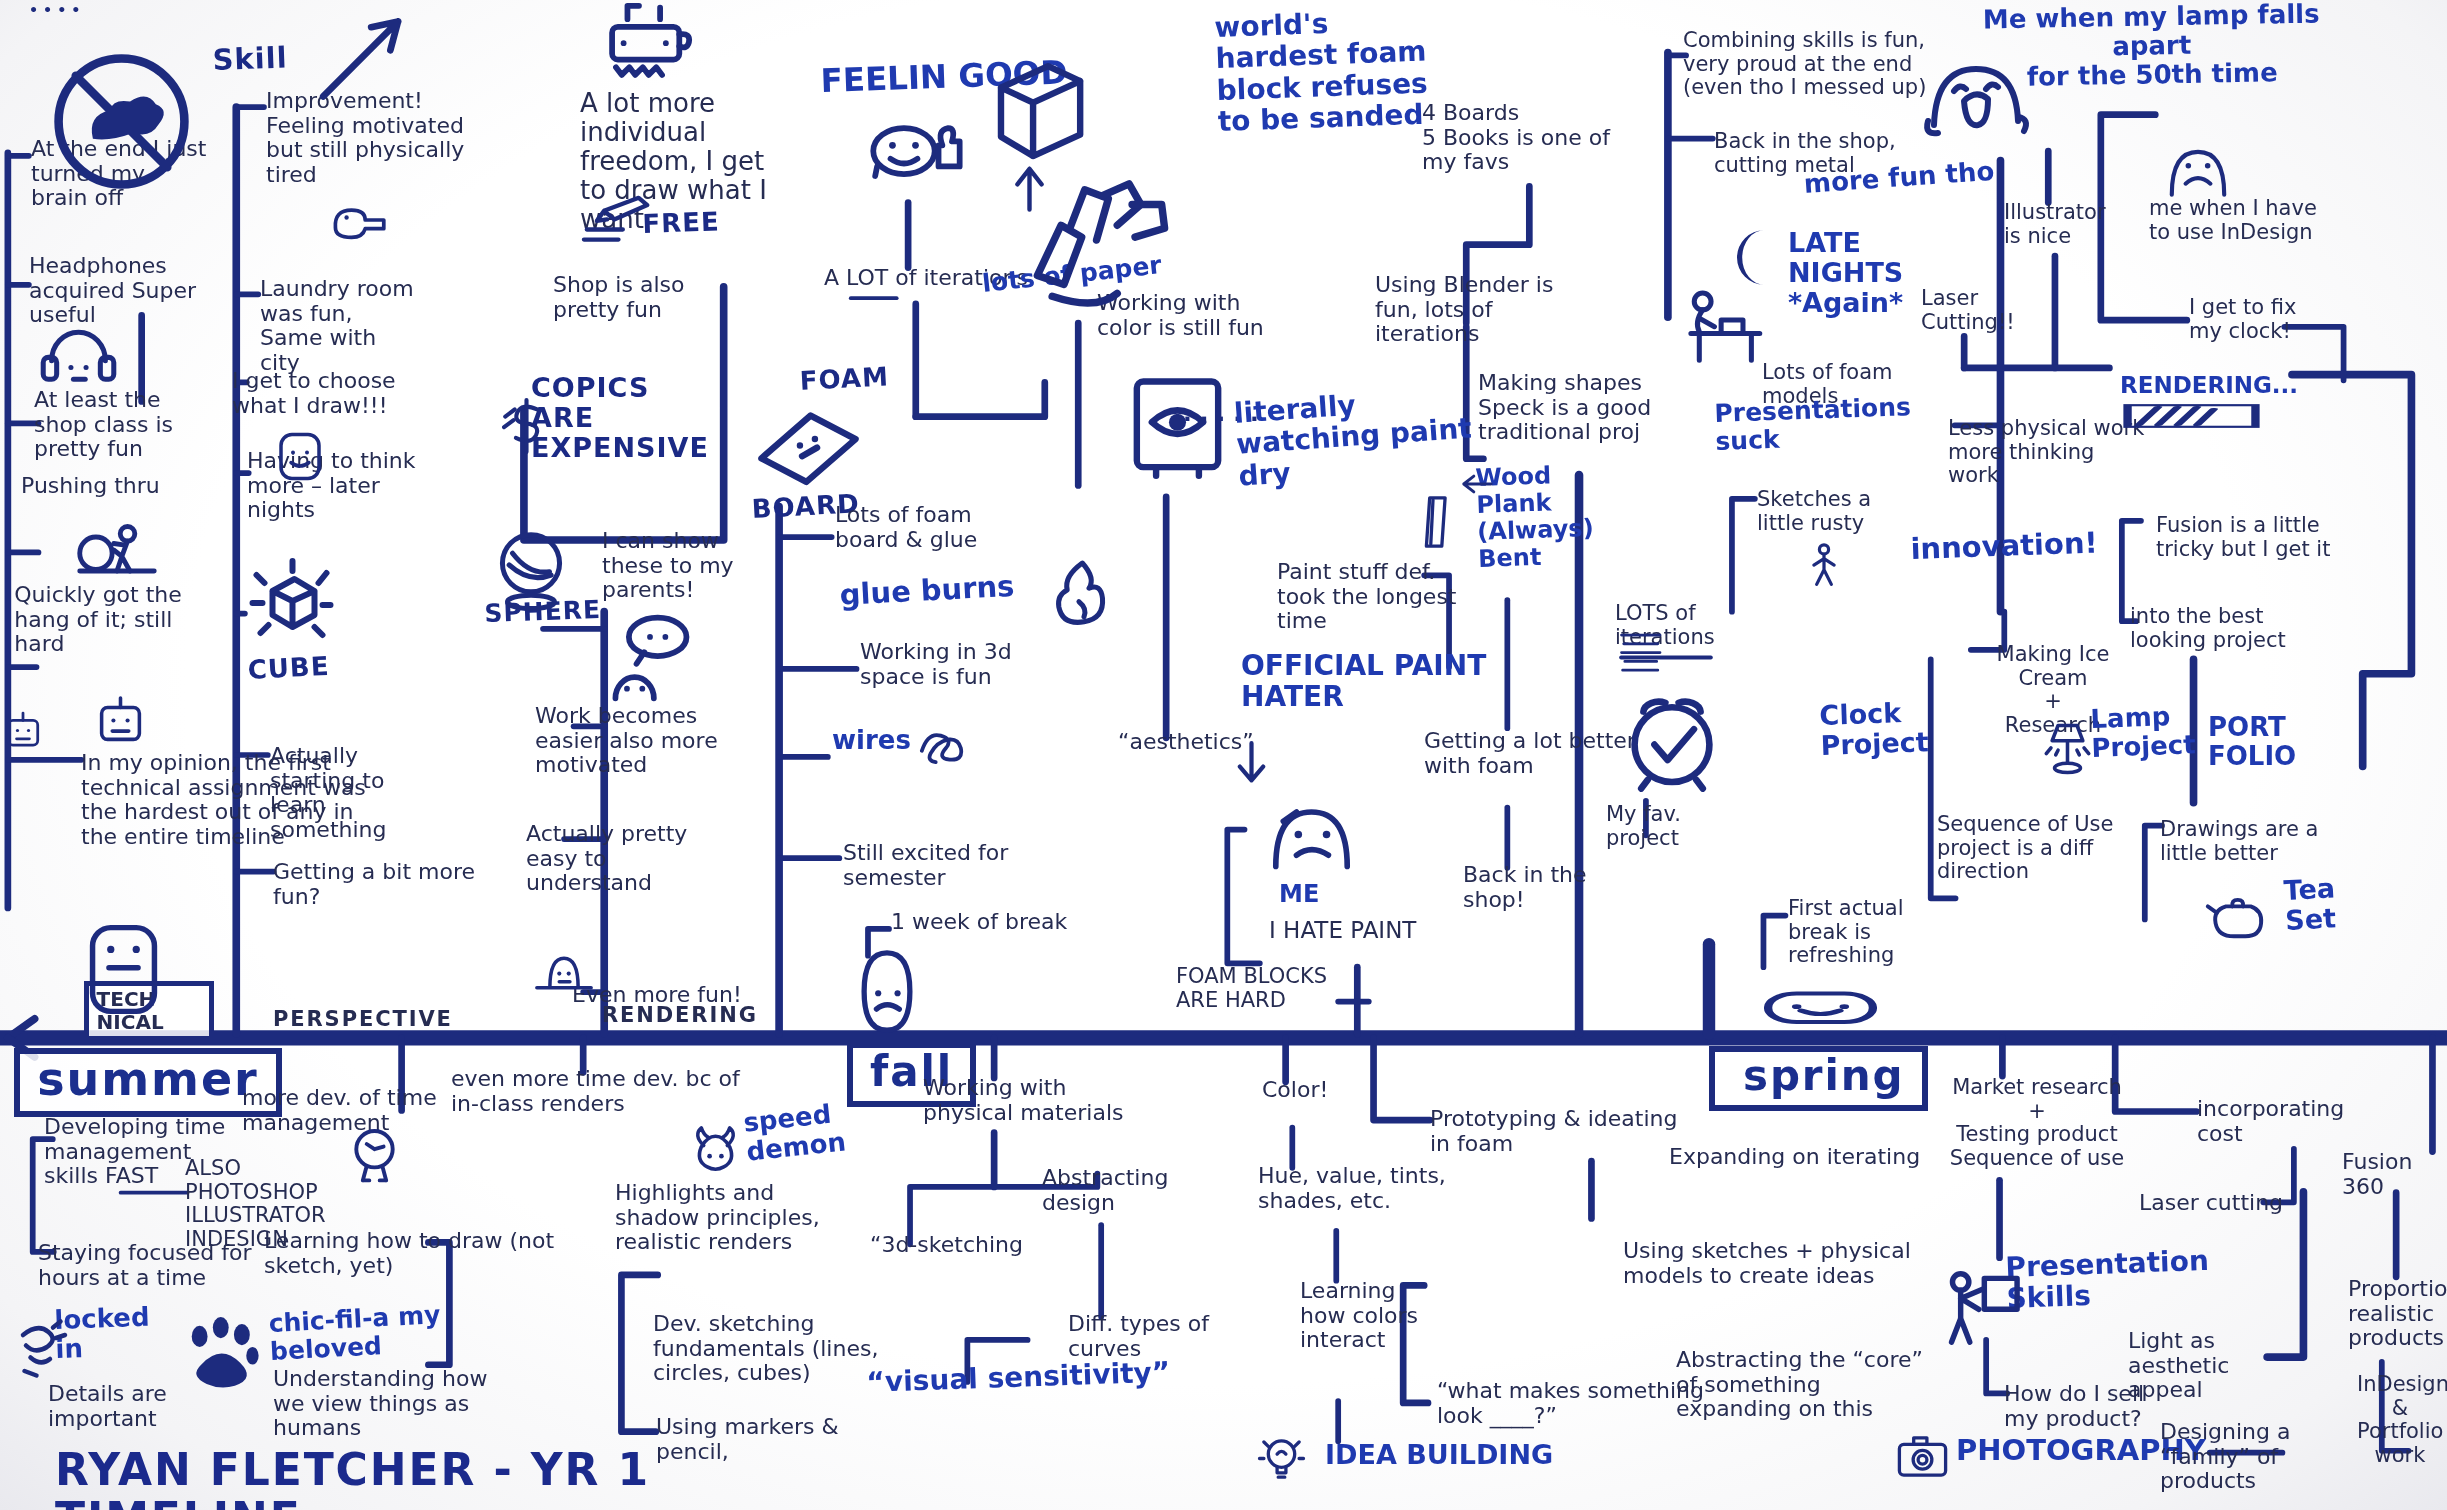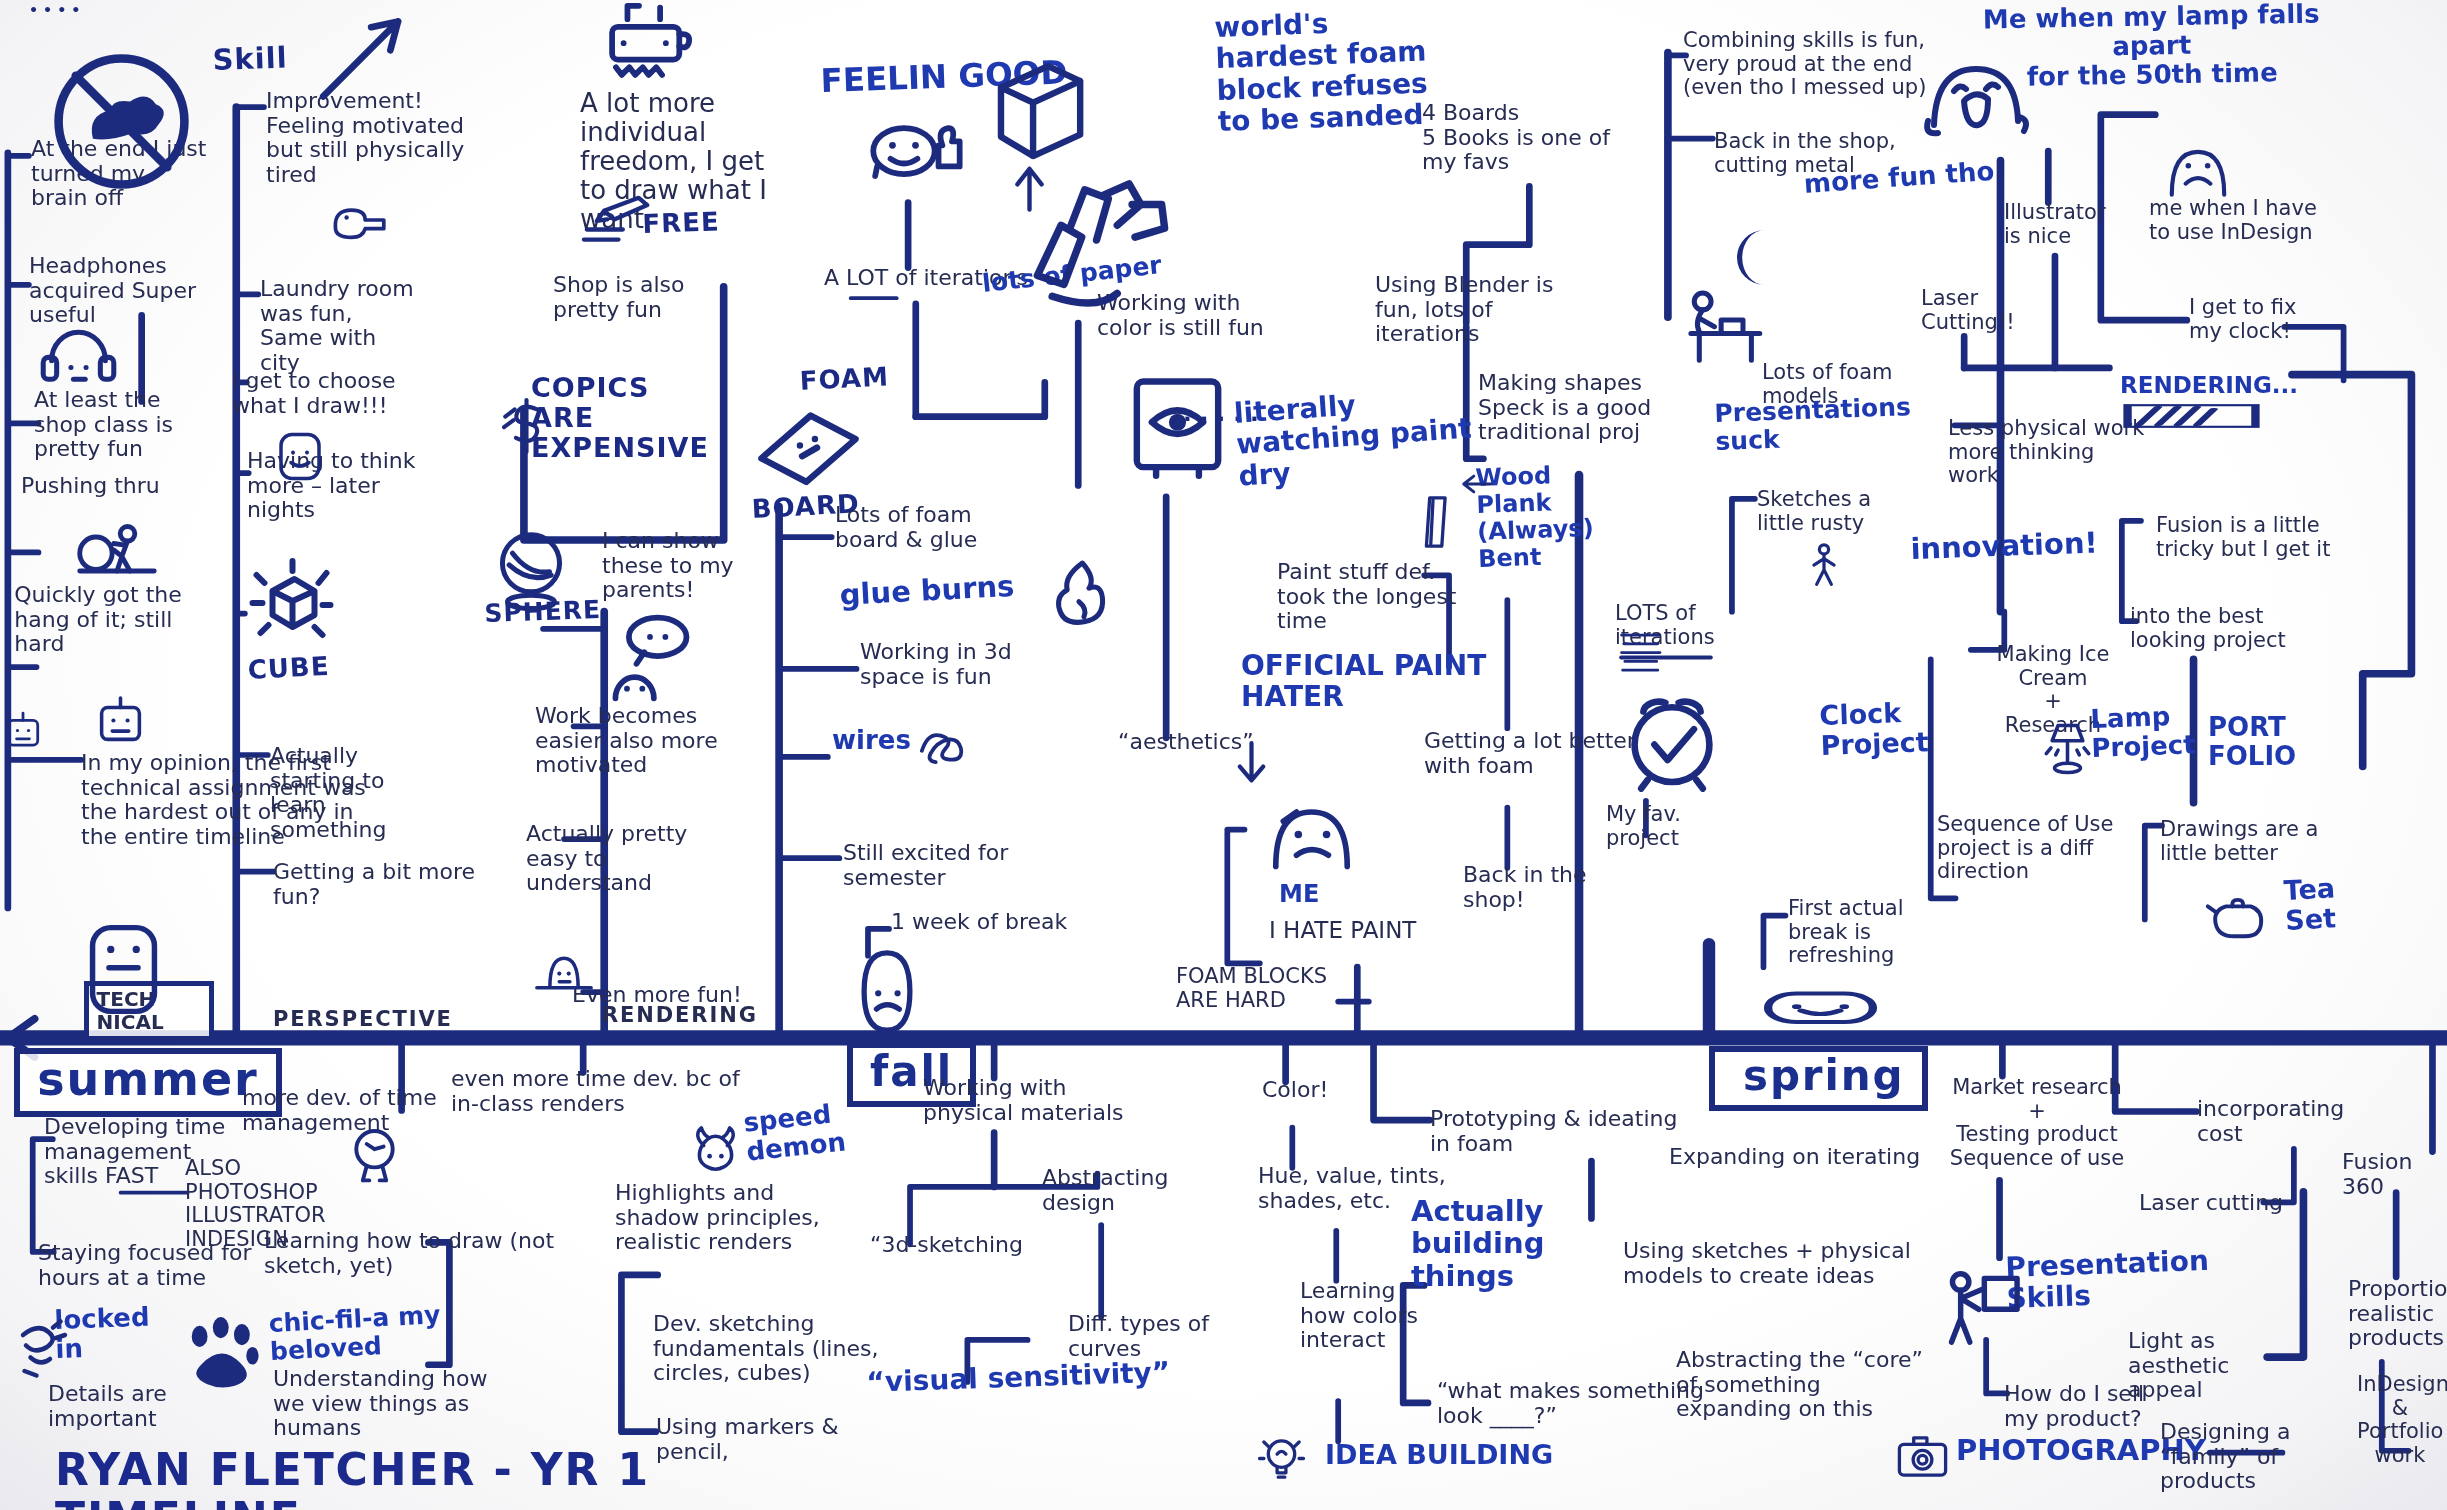--- a/index.html
+++ b/index.html
@@ -179,20 +179,23 @@
     <div class="note hand" style="left: 1422px; top: 101px; width: 215px; font-size: 22px;">4 Boards
 5 Books is one of my favs</div>
     <div class="note hand" style="left: 1375px; top: 273px; width: 215px; font-size: 22px;">Using Blender is fun, lots of iterations</div>
     <div class="note hand" style="left: 1478px; top: 371px; width: 206px; font-size: 22px;">Making shapes Speck is a good traditional proj</div>
     <div class="note marker" style="left: 1475px; top: 465px; width: 139px; font-size: 24px; transform: rotate(-2deg);">Wood Plank (Always) Bent</div>
     <div class="note hand" style="left: 1424px; top: 729px; width: 225px; font-size: 22px;">Getting a lot better with foam</div>
     <div class="note hand" style="left: 1463px; top: 863px; width: 158px; font-size: 22px;">Back in the shop!</div>
     <div class="note hand" style="left: 1683px; top: 29px; width: 263px; font-size: 21px;">Combining skills is fun, very proud at the end (even tho I messed up)</div>
     <div class="note hand" style="left: 1714px; top: 130px; width: 206px; font-size: 21px;">Back in the shop, cutting metal</div>
     <div class="note marker" style="left: 1803px; top: 170px; width: 225px; font-size: 26px; transform: rotate(-4deg);">more fun tho</div>
+    <div class="note marker" style="left: 1788px; top: 228px; width: 177px; font-size: 27px;">LATE
+NIGHTS
+*Again*</div>
     <div class="note hand" style="left: 1762px; top: 361px; width: 158px; font-size: 21px;">Lots of foam models</div>
     <div class="note marker" style="left: 1714px; top: 400px; width: 206px; font-size: 25px; transform: rotate(-2deg);">Presentations
 suck</div>
     <div class="note hand" style="left: 1757px; top: 488px; width: 167px; font-size: 21px;">Sketches a little rusty</div>
     <div class="note hand" style="left: 1615px; top: 602px; width: 158px; font-size: 21px;">LOTS of
 iterations</div>
     <div class="note marker" style="left: 1819px; top: 701px; width: 148px; font-size: 27px; transform: rotate(-2deg);">Clock
 Project</div>
     <div class="note hand" style="left: 1606px; top: 803px; width: 119px; font-size: 21px;">My fav.
 project</div>
@@ -248,23 +251,20 @@
     <div class="note hand" style="left: 656px; top: 1415px; width: 253px; font-size: 22px;">Using markers &amp; pencil,</div>
     <div class="note hand" style="left: 923px; top: 1076px; width: 215px; font-size: 22px;">Working with physical materials</div>
     <div class="note hand" style="left: 870px; top: 1233px; width: 215px; font-size: 22px;">“3d-sketching</div>
     <div class="note hand" style="left: 1042px; top: 1166px; width: 148px; font-size: 22px;">Abstracting design</div>
     <div class="note hand" style="left: 1029px; top: 1312px; width: 167px; font-size: 22px; margin-left: 39px;">Diff. types of curves</div>
     <div class="note marker" style="left: 866px; top: 1367px; width: 330px; font-size: 28px; transform: rotate(-2deg);">“visual sensitivity”</div>
     <div class="note hand" style="left: 1262px; top: 1078px; width: 119px; font-size: 22px;">Color!</div>
     <div class="note hand" style="left: 1258px; top: 1164px; width: 196px; font-size: 22px;">Hue, value, tints, shades, etc.</div>
     <div class="note hand" style="left: 1300px; top: 1279px; width: 129px; font-size: 22px;">Learning how colors interact</div>
     <div class="note hand" style="left: 1430px; top: 1107px; width: 253px; font-size: 22px;">Prototyping &amp; ideating in foam</div>
-    <div class="note marker" style="left: 1411px; top: 1195px; width: 177px; font-size: 29px;">Actually
-building
-things</div>
     <div class="note hand" style="left: 1437px; top: 1379px; width: 272px; font-size: 22px;">“what makes something look ____?”</div>
     <div class="note marker" style="left: 1325px; top: 1440px; width: 253px; font-size: 27px;">IDEA BUILDING</div>
     <div class="note hand" style="left: 1669px; top: 1145px; width: 282px; font-size: 22px;">Expanding on iterating</div>
     <div class="note hand" style="left: 1623px; top: 1239px; width: 292px; font-size: 22px;">Using sketches + physical models to create ideas</div>
     <div class="note hand" style="left: 1676px; top: 1348px; width: 253px; font-size: 22px;">Abstracting the “core” of something expanding on this</div>
     <div class="note hand" style="left: 1939px; top: 1076px; width: 196px; font-size: 21px; text-align: center;">Market research
 +
 Testing product
 Sequence of use</div>
     <div class="note hand" style="left: 2197px; top: 1097px; width: 167px; font-size: 22px;">incorporating cost</div>

